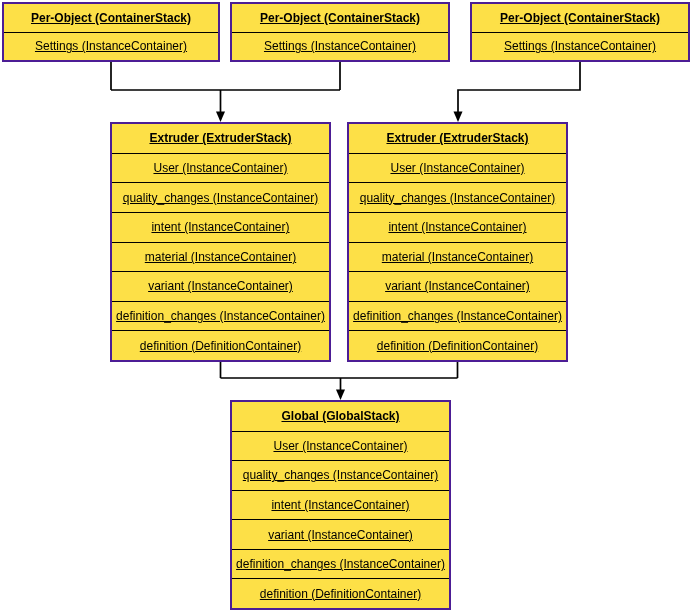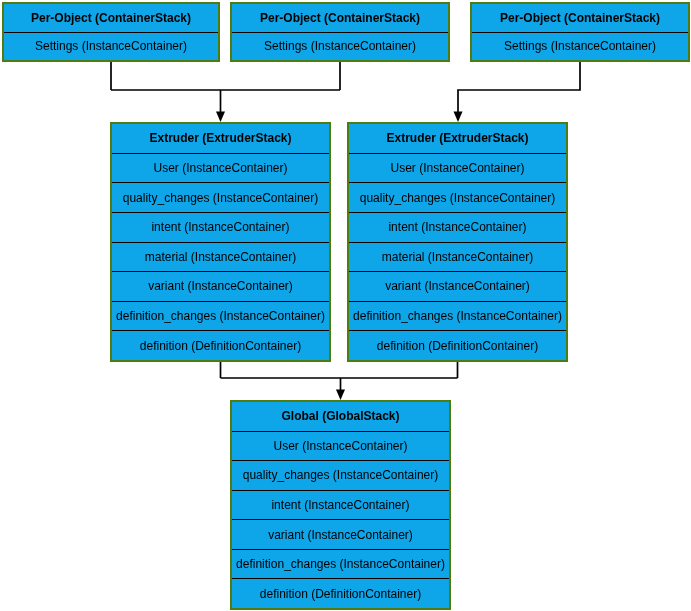--- a/index.html
+++ b/index.html
@@ -20,24 +20,25 @@
     position: absolute;
     left: 0;
     top: 0;
     width: 691px;
     height: 611px;
     pointer-events: none;
   }
   .stack-box {
     position: absolute;
     box-sizing: border-box;
-    border: 2px solid #4d7c0f;
-    background: #0ea5e9;
+    border: 2px solid #4c1d95;
+    background: #fde047;
     display: flex;
     flex-direction: column;
+    text-decoration: underline;
   }
   .stack-box > div {
     flex: 1 1 0;
     display: flex;
     align-items: center;
     justify-content: center;
     font-size: 12px;
     white-space: nowrap;
     overflow: hidden;
   }

